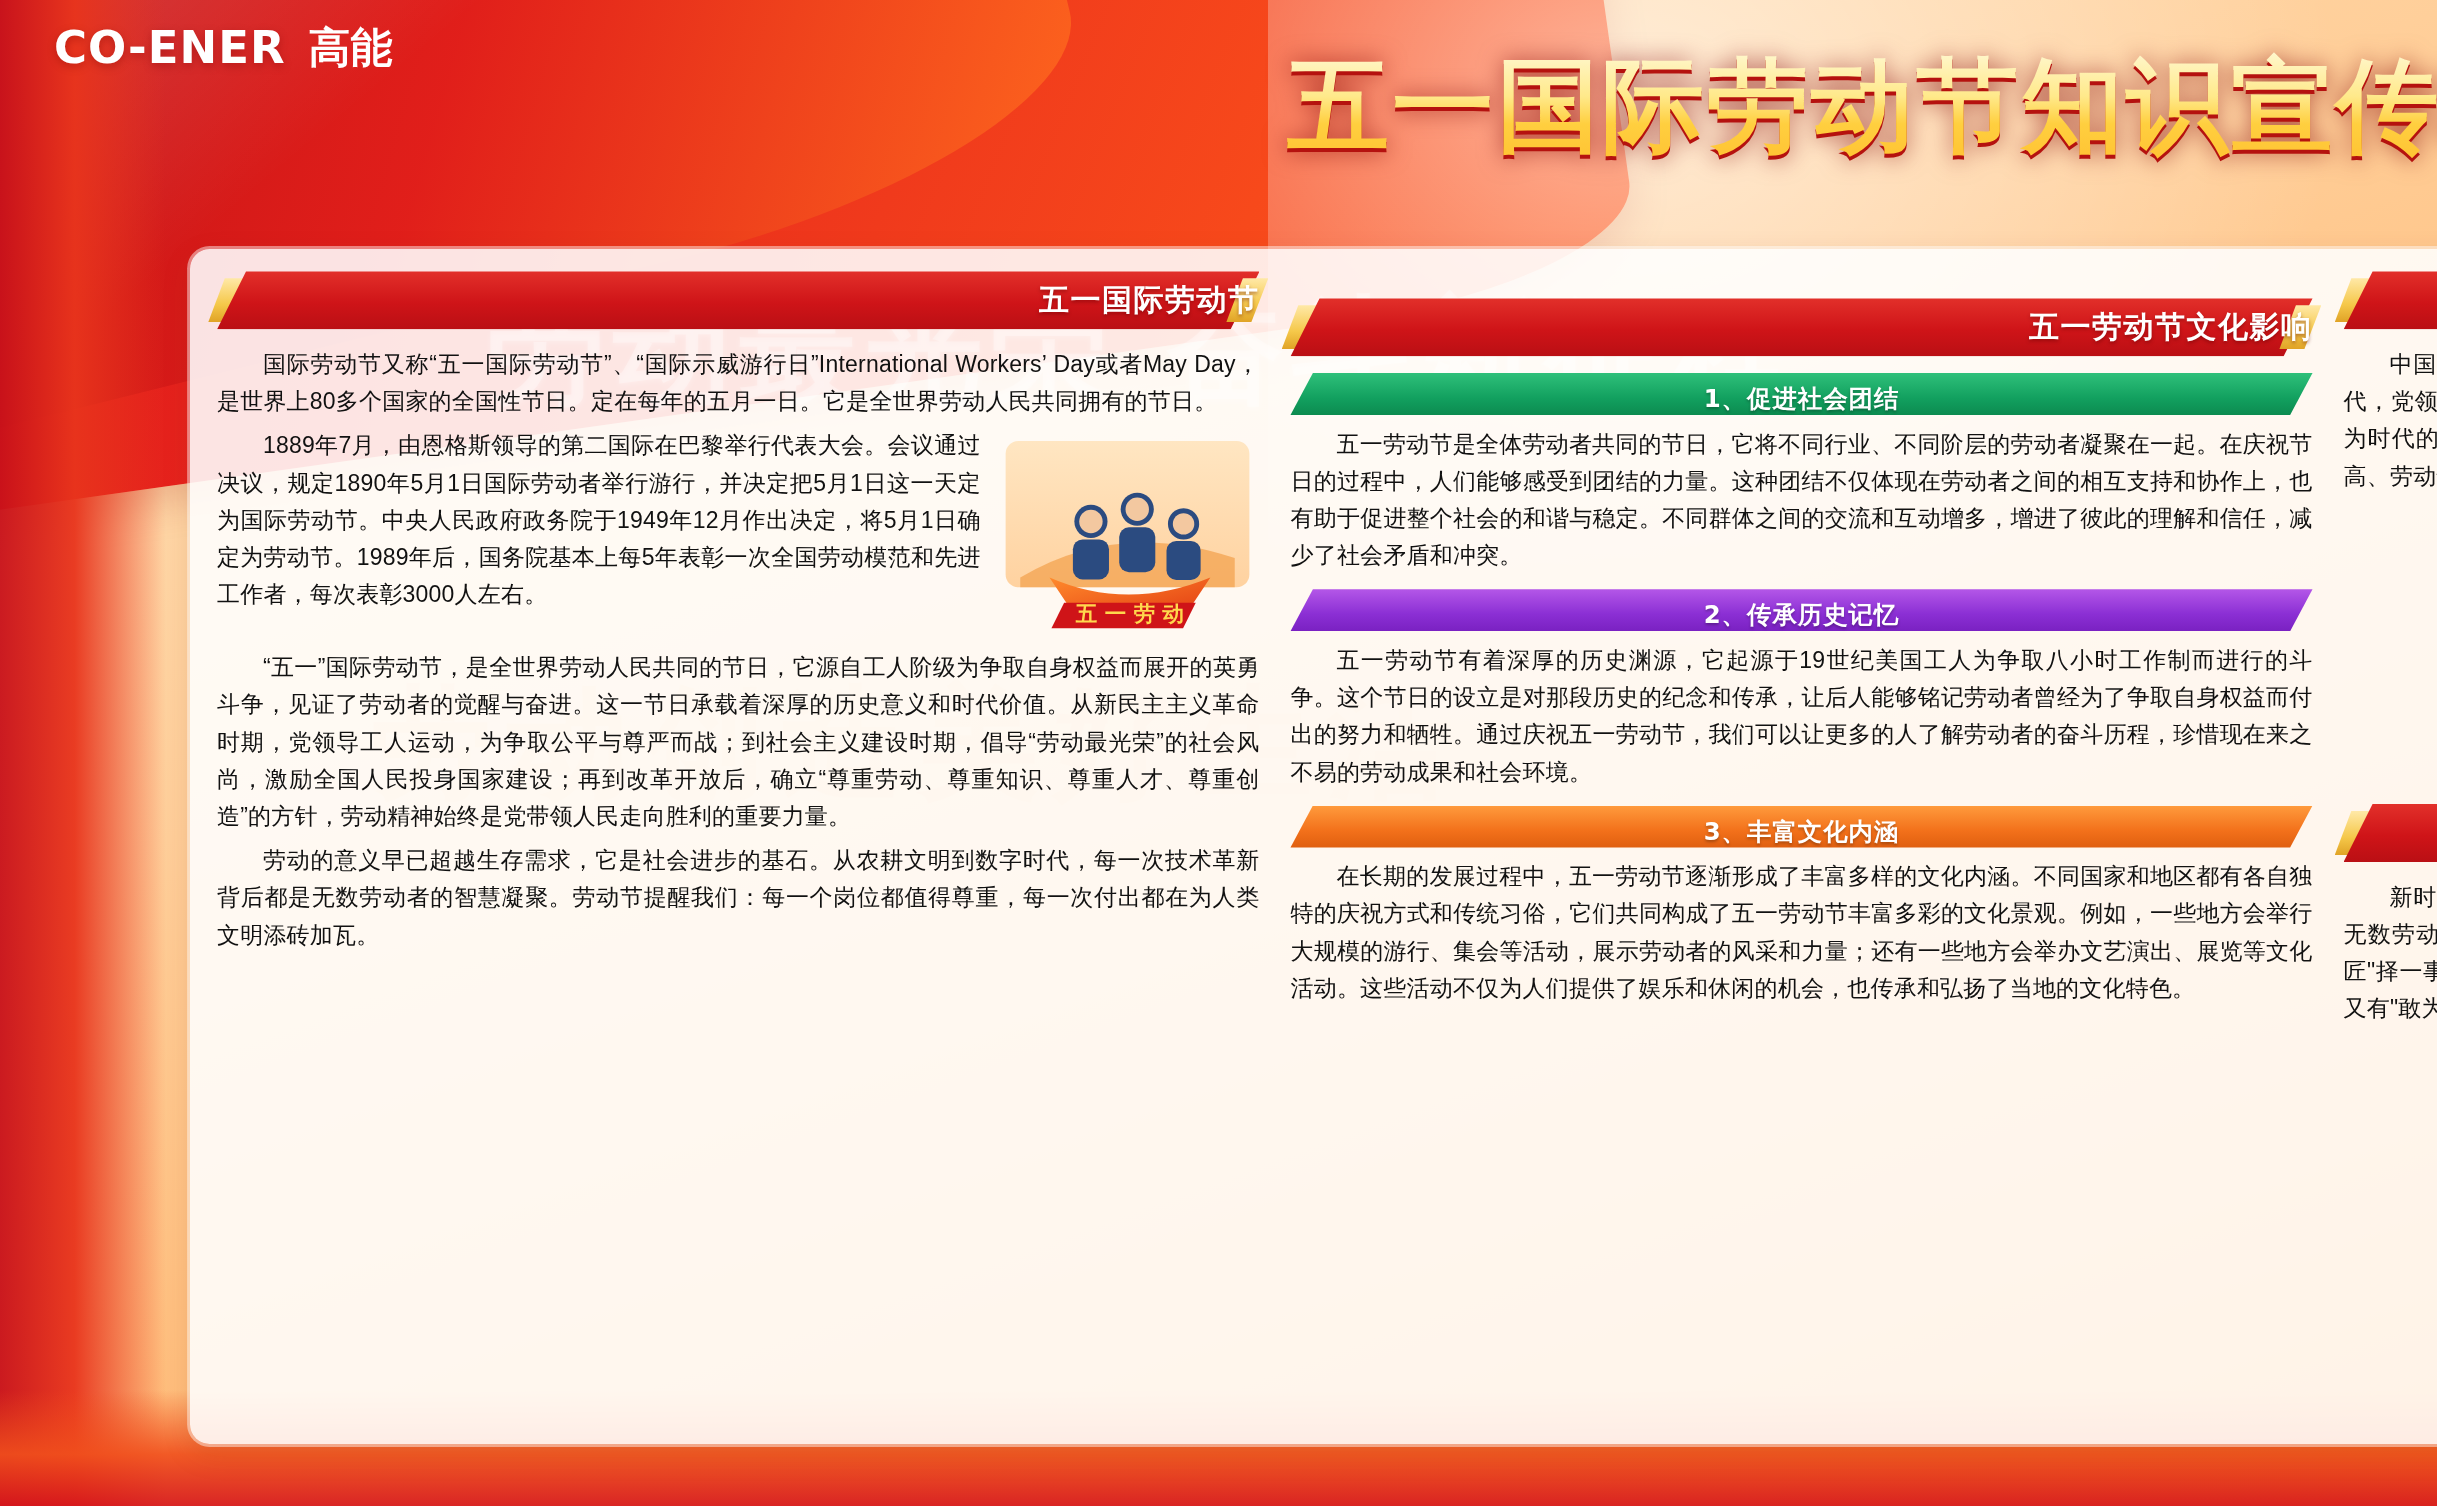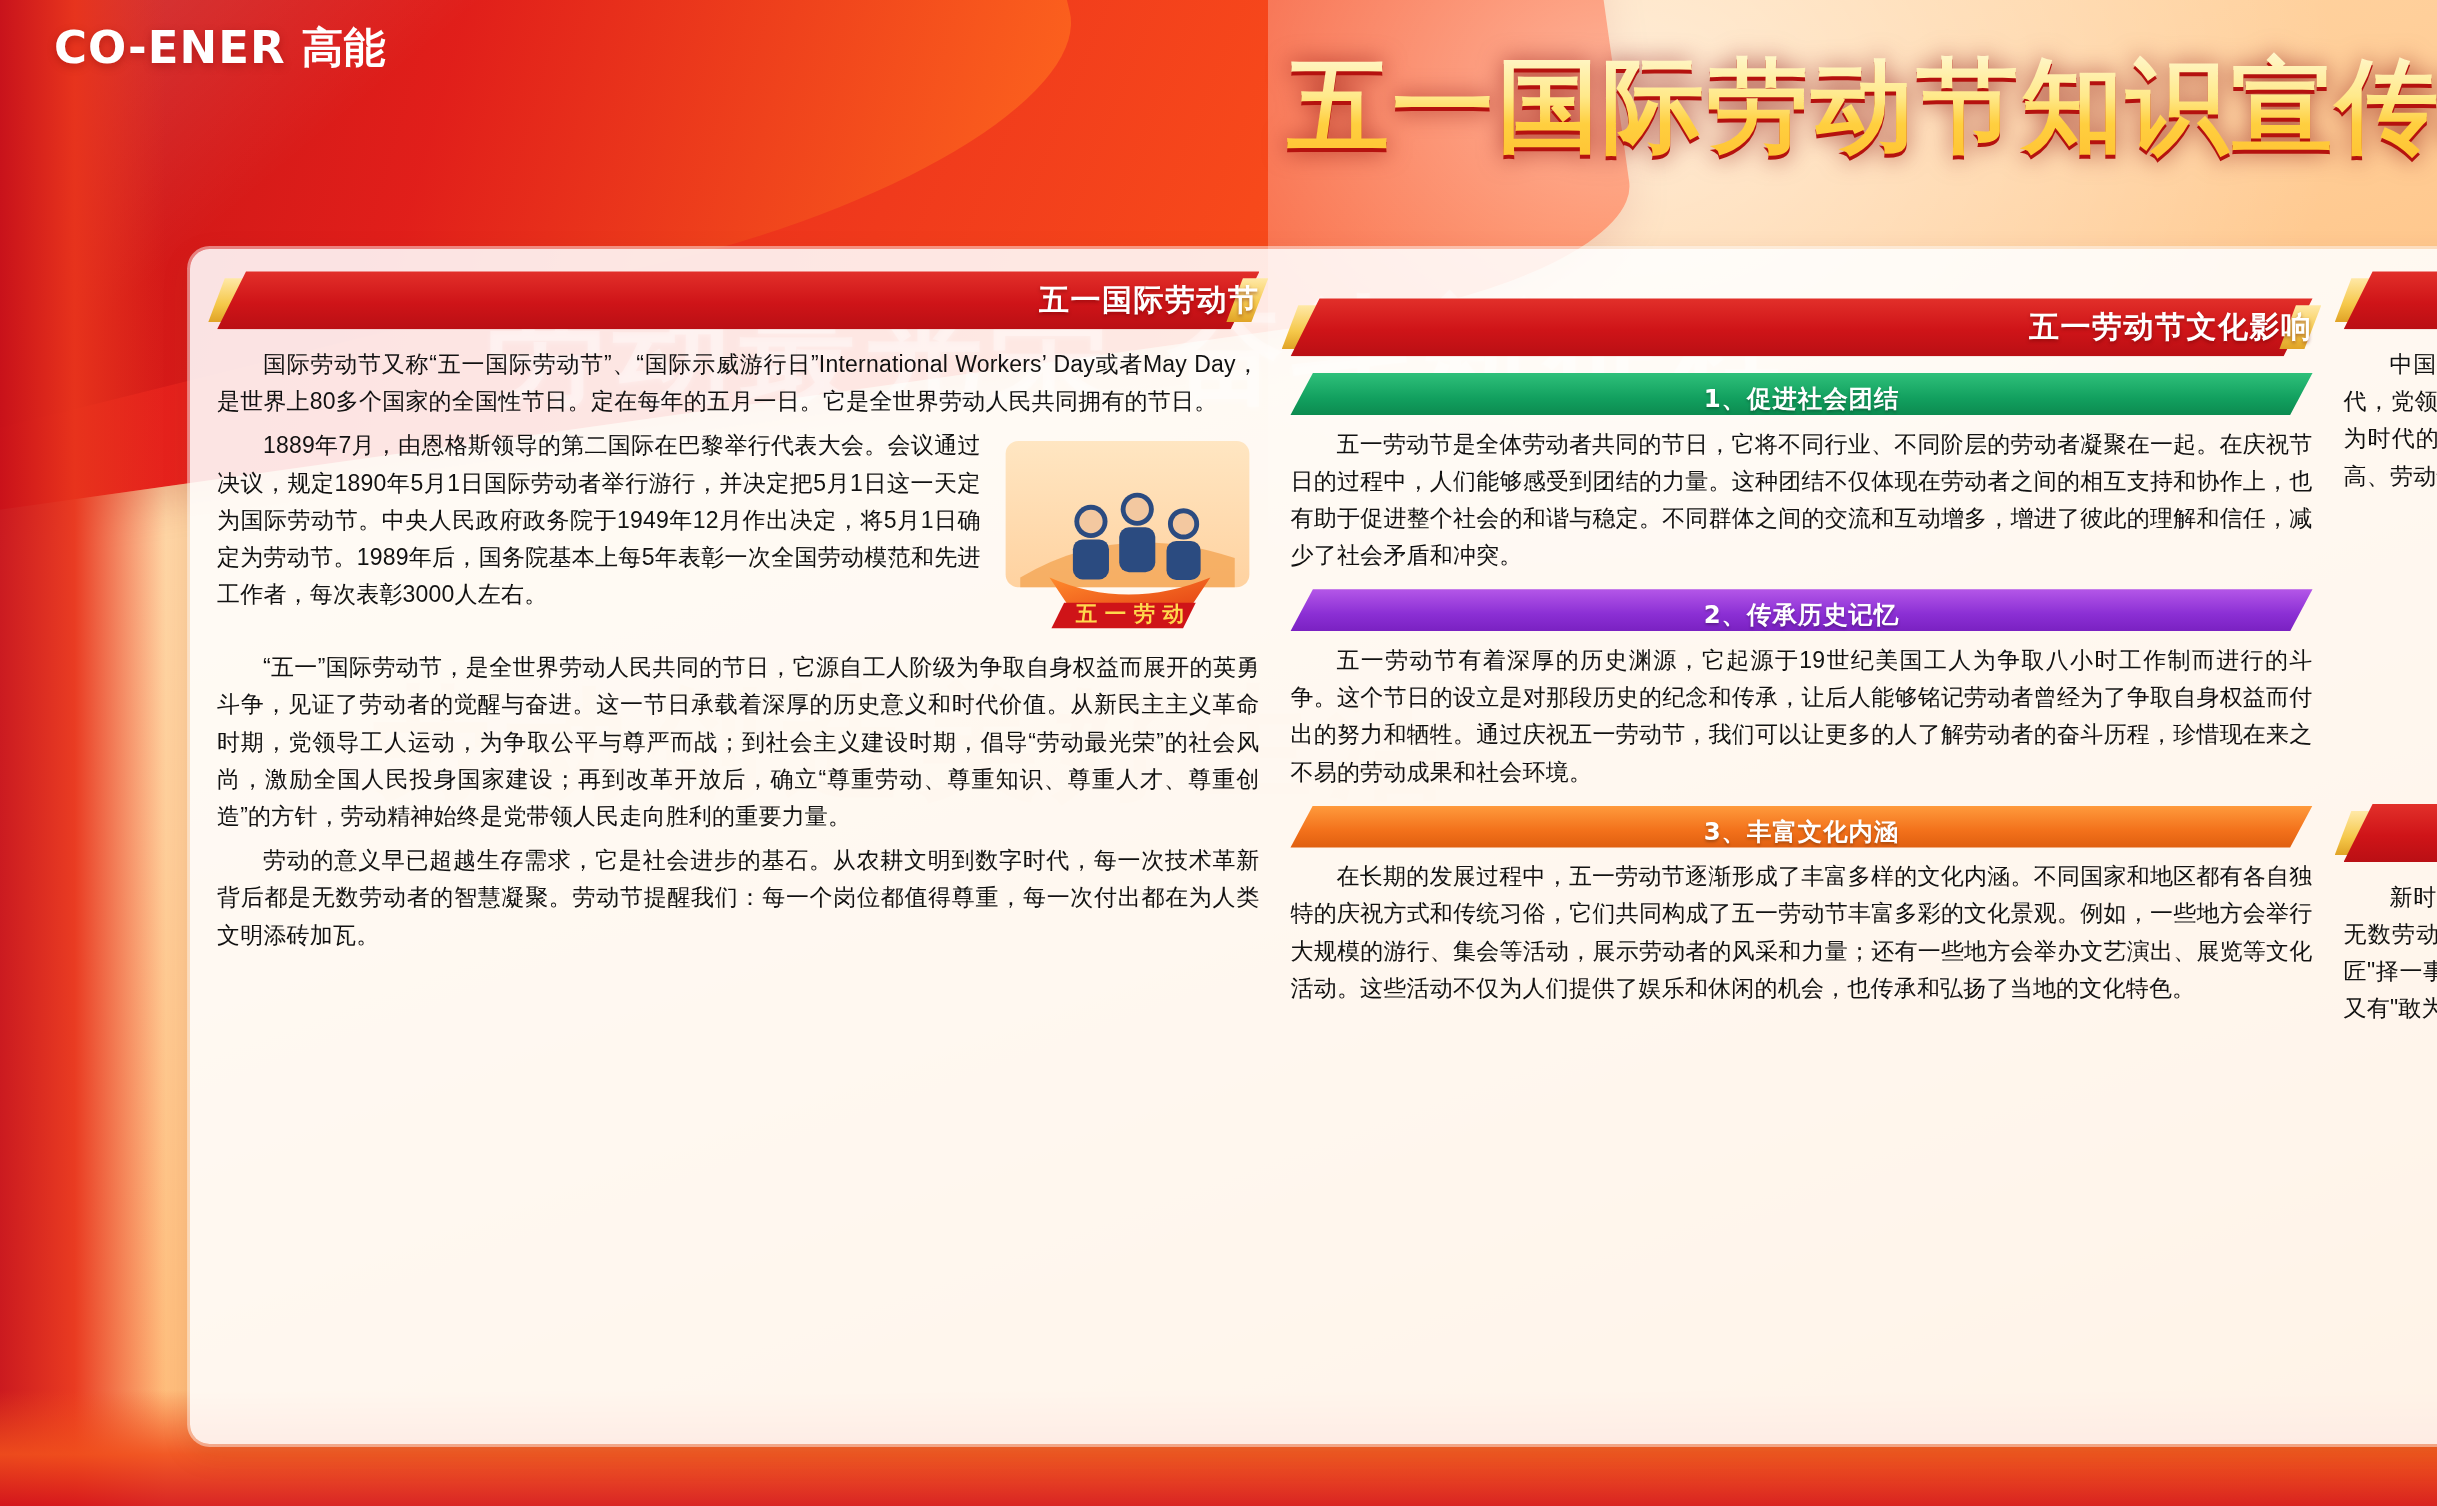--- a/index.html
+++ b/index.html
@@ -50,21 +50,21 @@
     background: linear-gradient(90deg, #c8111a 0%, #e8341c 45%, rgba(255,120,40,0) 100%);
     opacity:.95;
   }
   .bottom-red-edge {
     position:absolute; left:0; bottom:0; width:3593px; height:117px;
     background: linear-gradient(0deg, #d4141c 0%, #f04f1c 45%, rgba(255,140,60,0) 100%);
     opacity:.9;
   }
   .logo {
     position:absolute; left:54px; top:19.5px; z-index:6;
-    display:flex; align-items:center; gap:13px;
+    display:flex; align-items:center; gap:20px;
   }
   .logo-text {
     font-family: "DejaVu Sans", "Liberation Sans", sans-serif;
     font-weight: 800;
     font-size: 45px;
     letter-spacing: 1px;
     color: #ffffff;
     text-shadow: 0 2.9px 8.8px rgba(120,0,0,.35);
     white-space: nowrap;
   }

